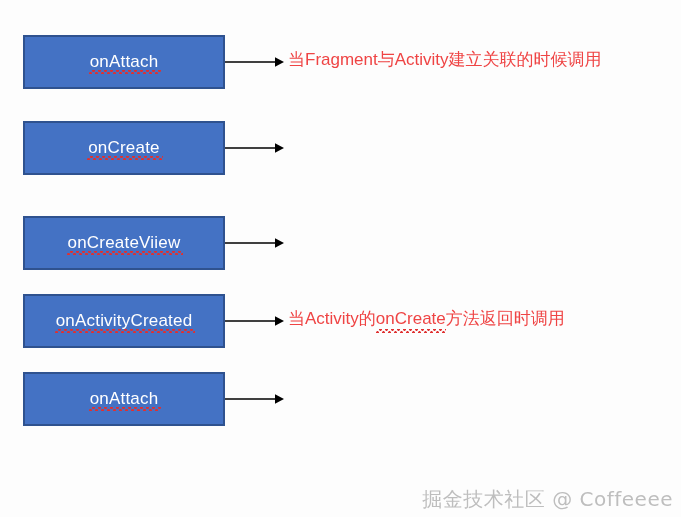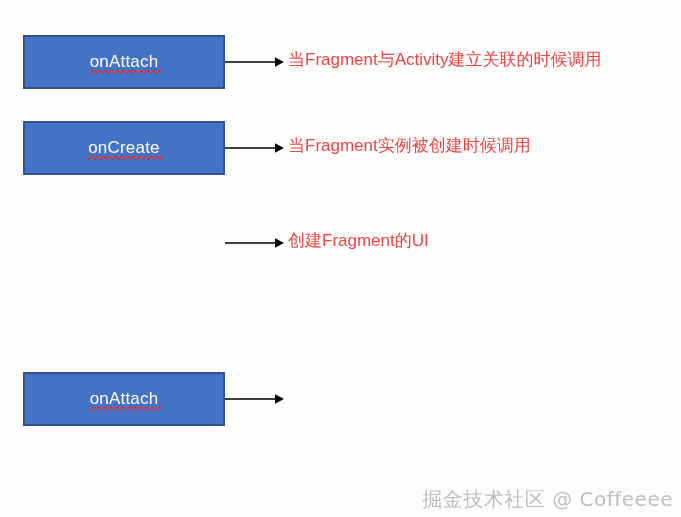--- a/index.html
+++ b/index.html
@@ -144,33 +144,46 @@
   <div class="row" style="top:121px;">
     <div class="node-box">
       <span class="node-label squiggle">onCreate</span>
     </div>
     <div class="connector">
       <svg width="60" height="16" viewBox="0 0 60 16">
         <line x1="0" y1="8" x2="50" y2="8" stroke="#000000" stroke-width="1.6"></line>
         <polygon points="50,3.2 59,8 50,12.8" fill="#000000"></polygon>
       </svg>
     </div>
-    <div class="desc">当Fragment实例被创建时候调用</div>
   </div>
 
   <div class="row" style="top:216px;">
+    <div class="node-box">
+      <span class="node-label squiggle">onCreateViiew</span>
+    </div>
     <div class="connector">
       <svg width="60" height="16" viewBox="0 0 60 16">
         <line x1="0" y1="8" x2="50" y2="8" stroke="#000000" stroke-width="1.6"></line>
         <polygon points="50,3.2 59,8 50,12.8" fill="#000000"></polygon>
       </svg>
     </div>
-    <div class="desc">创建Fragment的UI</div>
   </div>
 
+  <div class="row" style="top:294px;">
+    <div class="node-box">
+      <span class="node-label squiggle">onActivityCreated</span>
+    </div>
+    <div class="connector">
+      <svg width="60" height="16" viewBox="0 0 60 16">
+        <line x1="0" y1="8" x2="50" y2="8" stroke="#000000" stroke-width="1.6"></line>
+        <polygon points="50,3.2 59,8 50,12.8" fill="#000000"></polygon>
+      </svg>
+    </div>
+    <div class="desc">当Activity的<span class="inline-squiggle">onCreate</span>方法返回时调用</div>
+  </div>
 
   <div class="row" style="top:372px;">
     <div class="node-box">
       <span class="node-label squiggle">onAttach</span>
     </div>
     <div class="connector">
       <svg width="60" height="16" viewBox="0 0 60 16">
         <line x1="0" y1="8" x2="50" y2="8" stroke="#000000" stroke-width="1.6"></line>
         <polygon points="50,3.2 59,8 50,12.8" fill="#000000"></polygon>
       </svg>

